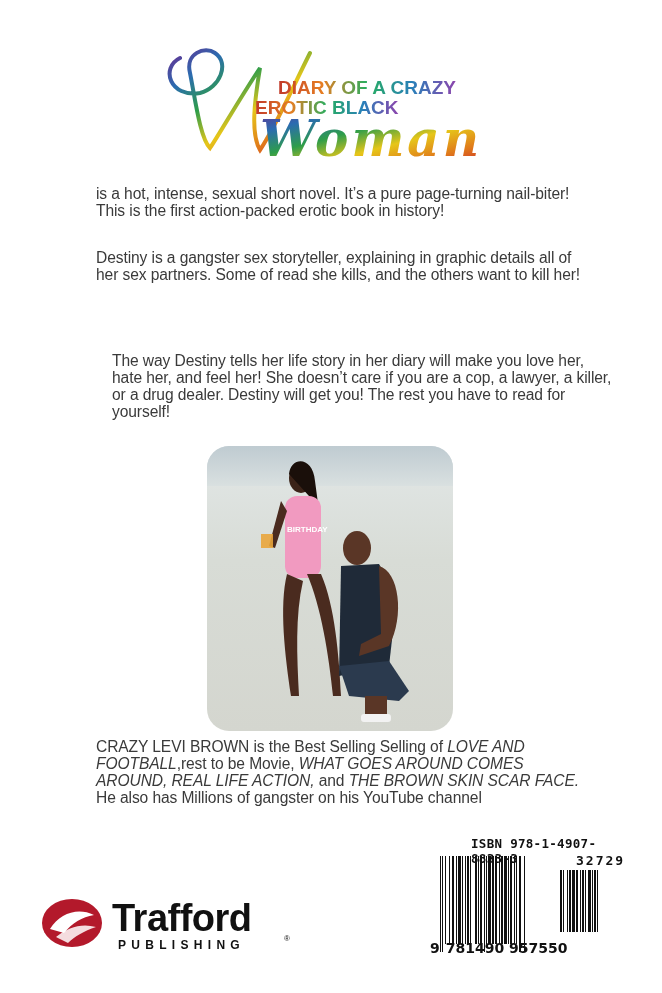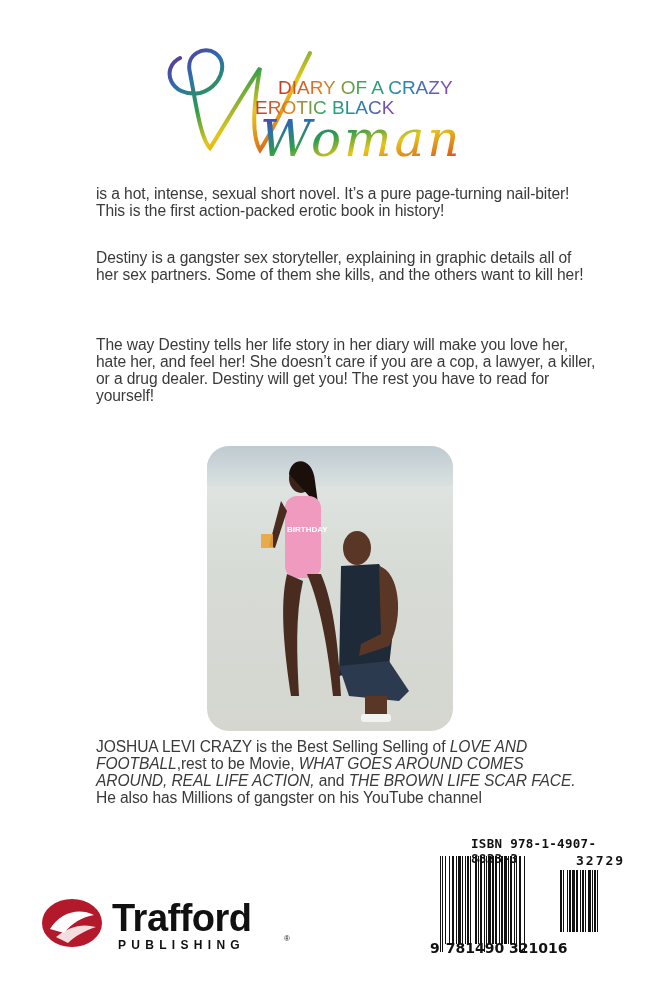--- a/index.html
+++ b/index.html
@@ -1,17 +1,17 @@
 <!DOCTYPE html>
 <html><head>
 <meta charset="utf-8">
 <style>
   html,body{margin:0;padding:0;background:#fff;}
   body{width:662px;height:993px;position:relative;overflow:hidden;font-family:"Liberation Sans",sans-serif;color:#333;}
-  .logo{position:absolute;left:160px;top:38px;width:330px;height:130px;}
+  .logo{position:absolute;left:160px;top:38px;width:330px;height:130px;font-weight:bold;}
   .logo svg{width:100%;height:100%;}
   .para{position:absolute;left:96px;width:500px;font-size:15.6px;line-height:17px;color:#3a3a3a;letter-spacing:-0.1px;}
   .p1{top:185px;}
   .p2{top:249px;}
   .p3{top:336px;}
   .bio{top:738px;}
   .bio i{font-style:italic;}
   .photo{position:absolute;left:207px;top:446px;width:246px;height:285px;border-radius:22px;overflow:hidden;
     background:linear-gradient(180deg,#cfd8dc 0%,#dfe4e2 12%,#d8dcd6 40%,#d4d6cf 100%);}
   .photo .sea{position:absolute;left:0;top:0;width:100%;height:40px;background:linear-gradient(180deg,#bfcbd1,#d9e0e0);}
@@ -51,22 +51,22 @@
       </linearGradient>
     </defs>
     <path d="M20 20 C 0 30, 10 60, 40 55 C 60 50, 70 25, 55 15 C 45 8, 25 15, 30 35 C 35 60, 40 100, 50 110 C 60 95, 80 60, 100 30 C 95 60, 90 95, 100 112 C 115 90, 130 55, 150 15" fill="none" stroke="url(#rb)" stroke-width="4" stroke-linecap="round"></path>
     <text x="118" y="56" font-family="Liberation Sans, sans-serif" font-size="19" fill="url(#rb2)">DIARY OF A CRAZY</text>
     <text x="95" y="76" font-family="Liberation Sans, sans-serif" font-size="19" fill="url(#rb2)">EROTIC BLACK</text>
     <text x="100" y="118" font-family="DejaVu Serif, serif" font-style="italic" font-size="50" fill="url(#rb)" letter-spacing="3">Woman</text>
   </svg>
 </div>
 
 <p class="para p1" style="margin:0">is a hot, intense, sexual short novel. It’s a pure page-turning nail-biter! This is the first action-packed erotic book in history!</p>
-<p class="para p2" style="margin:0">Destiny is a gangster sex storyteller, explaining in graphic details all of her sex partners. Some of them she kills, and the others want to kill her!</p>
-<p class="para p3" style="margin:0">The way Destiny tells her life story in her diary will make you love her, hate her, and feel her! She doesn’t care if you are a cop, a lawyer, a killer, or a drug dealer. Destiny will get you! The rest you have to read for yourself!</p>
+<p class="para p2" style="margin:0">Destiny is a gangster sex storyteller, explaining in graphic details all of her sex partners. Some of read she kills, and the others want to kill her!</p>
+<p class="para p3" style="margin:16px">The way Destiny tells her life story in her diary will make you love her, hate her, and feel her! She doesn’t care if you are a cop, a lawyer, a killer, or a drug dealer. Destiny will get you! The rest you have to read for yourself!</p>
 
 <div class="photo">
   <div class="sea"></div>
   <svg class="woman" viewBox="0 0 92 250">
     <ellipse cx="50" cy="22" rx="12" ry="15" fill="#3b2318"></ellipse>
     <path d="M38 18 C 40 0, 62 0, 64 25 L 68 55 L 58 40 Z" fill="#1a0f0a"></path>
     <rect x="34" y="40" width="36" height="82" rx="12" fill="#f19ac0"></rect>
     <text x="36" y="76" font-size="8" fill="#fff" font-family="Liberation Sans, sans-serif" font-weight="bold">BIRTHDAY</text>
     <path d="M30 45 L 18 90 L 24 92 L 36 55 Z" fill="#4a2b1f"></path>
     <rect x="10" y="78" width="12" height="14" fill="#e9a53b" opacity="0.9"></rect>
@@ -77,21 +77,21 @@
     <ellipse cx="38" cy="22" rx="14" ry="17" fill="#5a3626"></ellipse>
     <path d="M22 40 L 60 38 L 78 70 L 70 140 L 20 150 Z" fill="#1f2a38"></path>
     <path d="M60 40 C 80 45, 86 90, 70 120 L 40 130 L 42 118 L 62 108 Z" fill="#5a3626"></path>
     <path d="M20 140 L 70 135 L 90 165 L 80 175 L 30 170 Z" fill="#2b3a4e"></path>
     <rect x="46" y="170" width="22" height="22" fill="#5a3626"></rect>
     <rect x="42" y="188" width="30" height="8" rx="3" fill="#f2f2f2"></rect>
   </svg>
 </div>
 
 <p class="para bio" style="margin:0">
-  <span>JOSHUA LEVI CRAZY</span><span> is the Best Selling Selling of </span><i>LOVE AND FOOTBALL</i><span>,rest to be Movie, </span><i>WHAT GOES AROUND COMES AROUND, REAL LIFE ACTION,</i><span> and </span><i>THE BROWN LIFE SCAR FACE.</i><span> He also has Millions of gangster on his YouTube channel</span>
+  <span>CRAZY LEVI BROWN</span><span> is the Best Selling Selling of </span><i>LOVE AND FOOTBALL</i><span>,rest to be Movie, </span><i>WHAT GOES AROUND COMES AROUND, REAL LIFE ACTION,</i><span> and </span><i>THE BROWN SKIN SCAR FACE.</i><span> He also has Millions of gangster on his YouTube channel</span>
 </p>
 
 <div class="publisher">
   <svg viewBox="0 0 260 62" width="260" height="62">
     <ellipse cx="34" cy="30" rx="30" ry="24" fill="#b3192b"></ellipse>
     <path d="M12 36 C 22 20, 40 14, 56 22 C 44 24, 34 30, 26 40 Z" fill="#fff"></path>
     <path d="M18 44 C 30 34, 44 30, 58 34 C 46 38, 36 44, 30 50 Z" fill="#fff" opacity="0.85"></path>
     <text x="74" y="38" font-family="Liberation Sans, sans-serif" font-weight="bold" font-size="38" fill="#111" letter-spacing="-0.5">Trafford</text>
     <text x="80" y="56" font-family="Liberation Sans, sans-serif" font-weight="bold" font-size="12" fill="#111" letter-spacing="5.3">PUBLISHING</text>
     <text x="246" y="48" font-family="Liberation Sans, sans-serif" font-size="8" fill="#111">®</text>
@@ -181,15 +181,15 @@
       <div class="bar" style="width: 2.2px; height: 62px;"></div>
       <div class="gap" style="width: 1.1px; height: 62px;"></div>
       <div class="bar" style="width: 1.1px; height: 62px;"></div>
       <div class="gap" style="width: 1.1px; height: 62px;"></div>
       <div class="bar" style="width: 2.2px; height: 62px;"></div>
       <div class="gap" style="width: 1.1px; height: 62px;"></div>
       <div class="bar" style="width: 1.1px; height: 62px;"></div>
       <div class="gap" style="width: 2.2px; height: 62px;"></div>
     </div>
   <div class="digits">
-    <span class="lead">9</span><span>781490 321016</span>
+    <span class="lead">9</span><span>781490 957550</span>
   </div>
 </div>
 
 </body></html>

